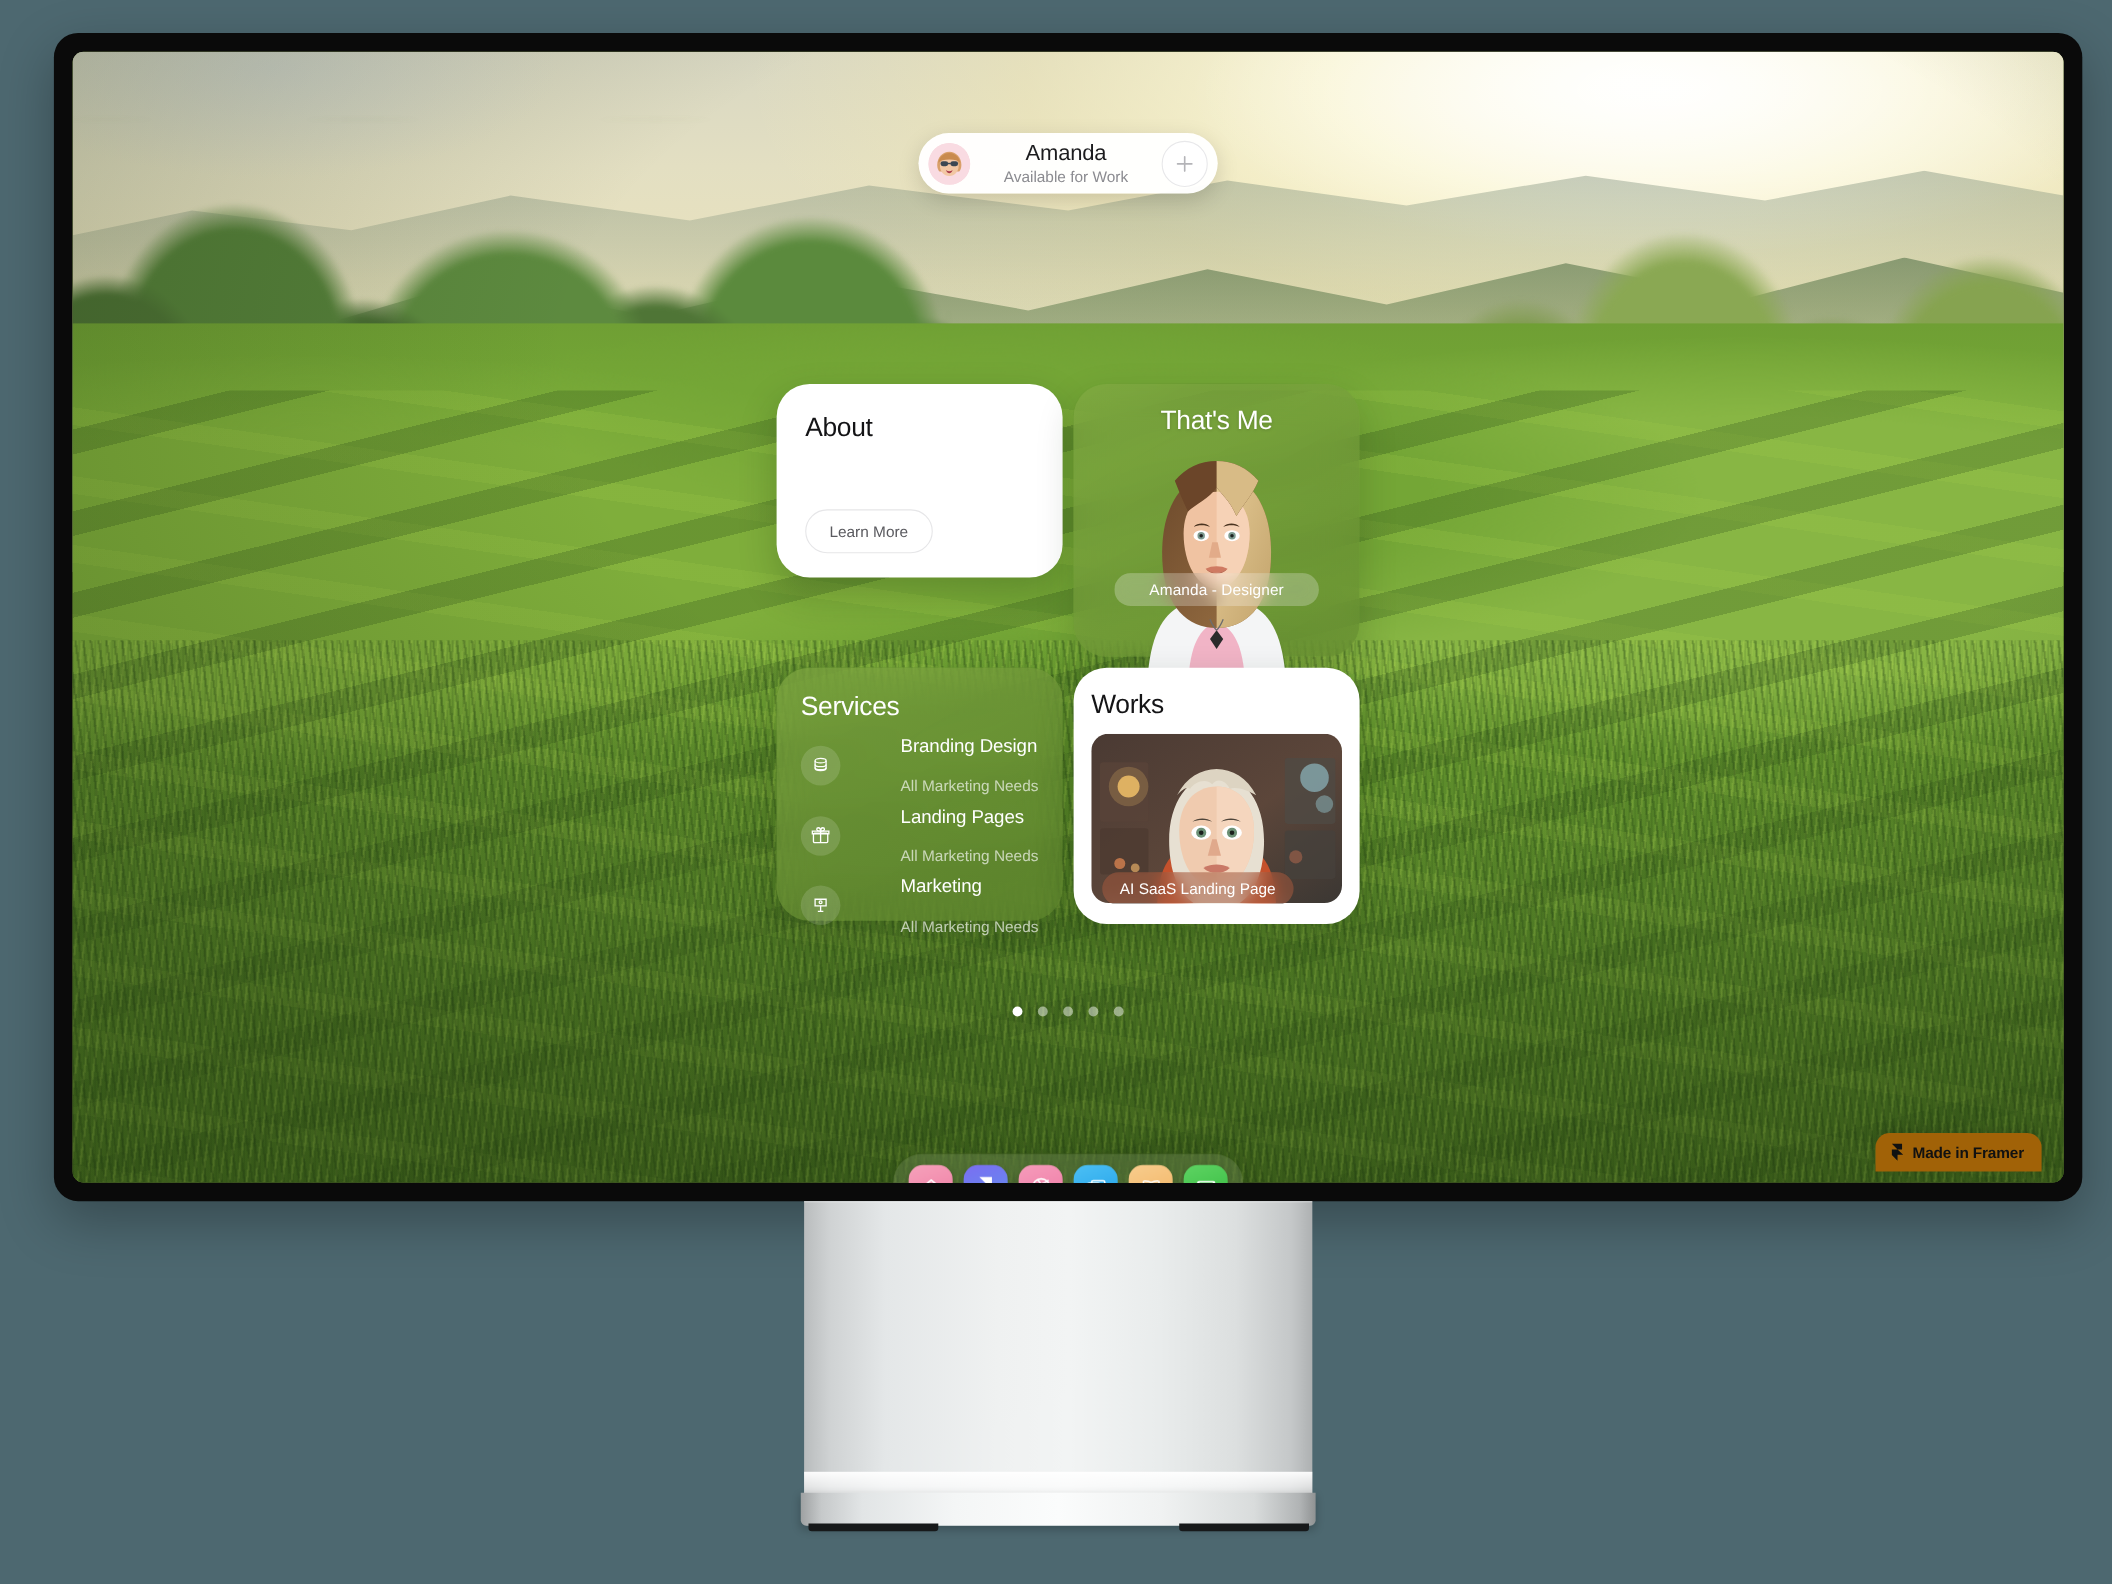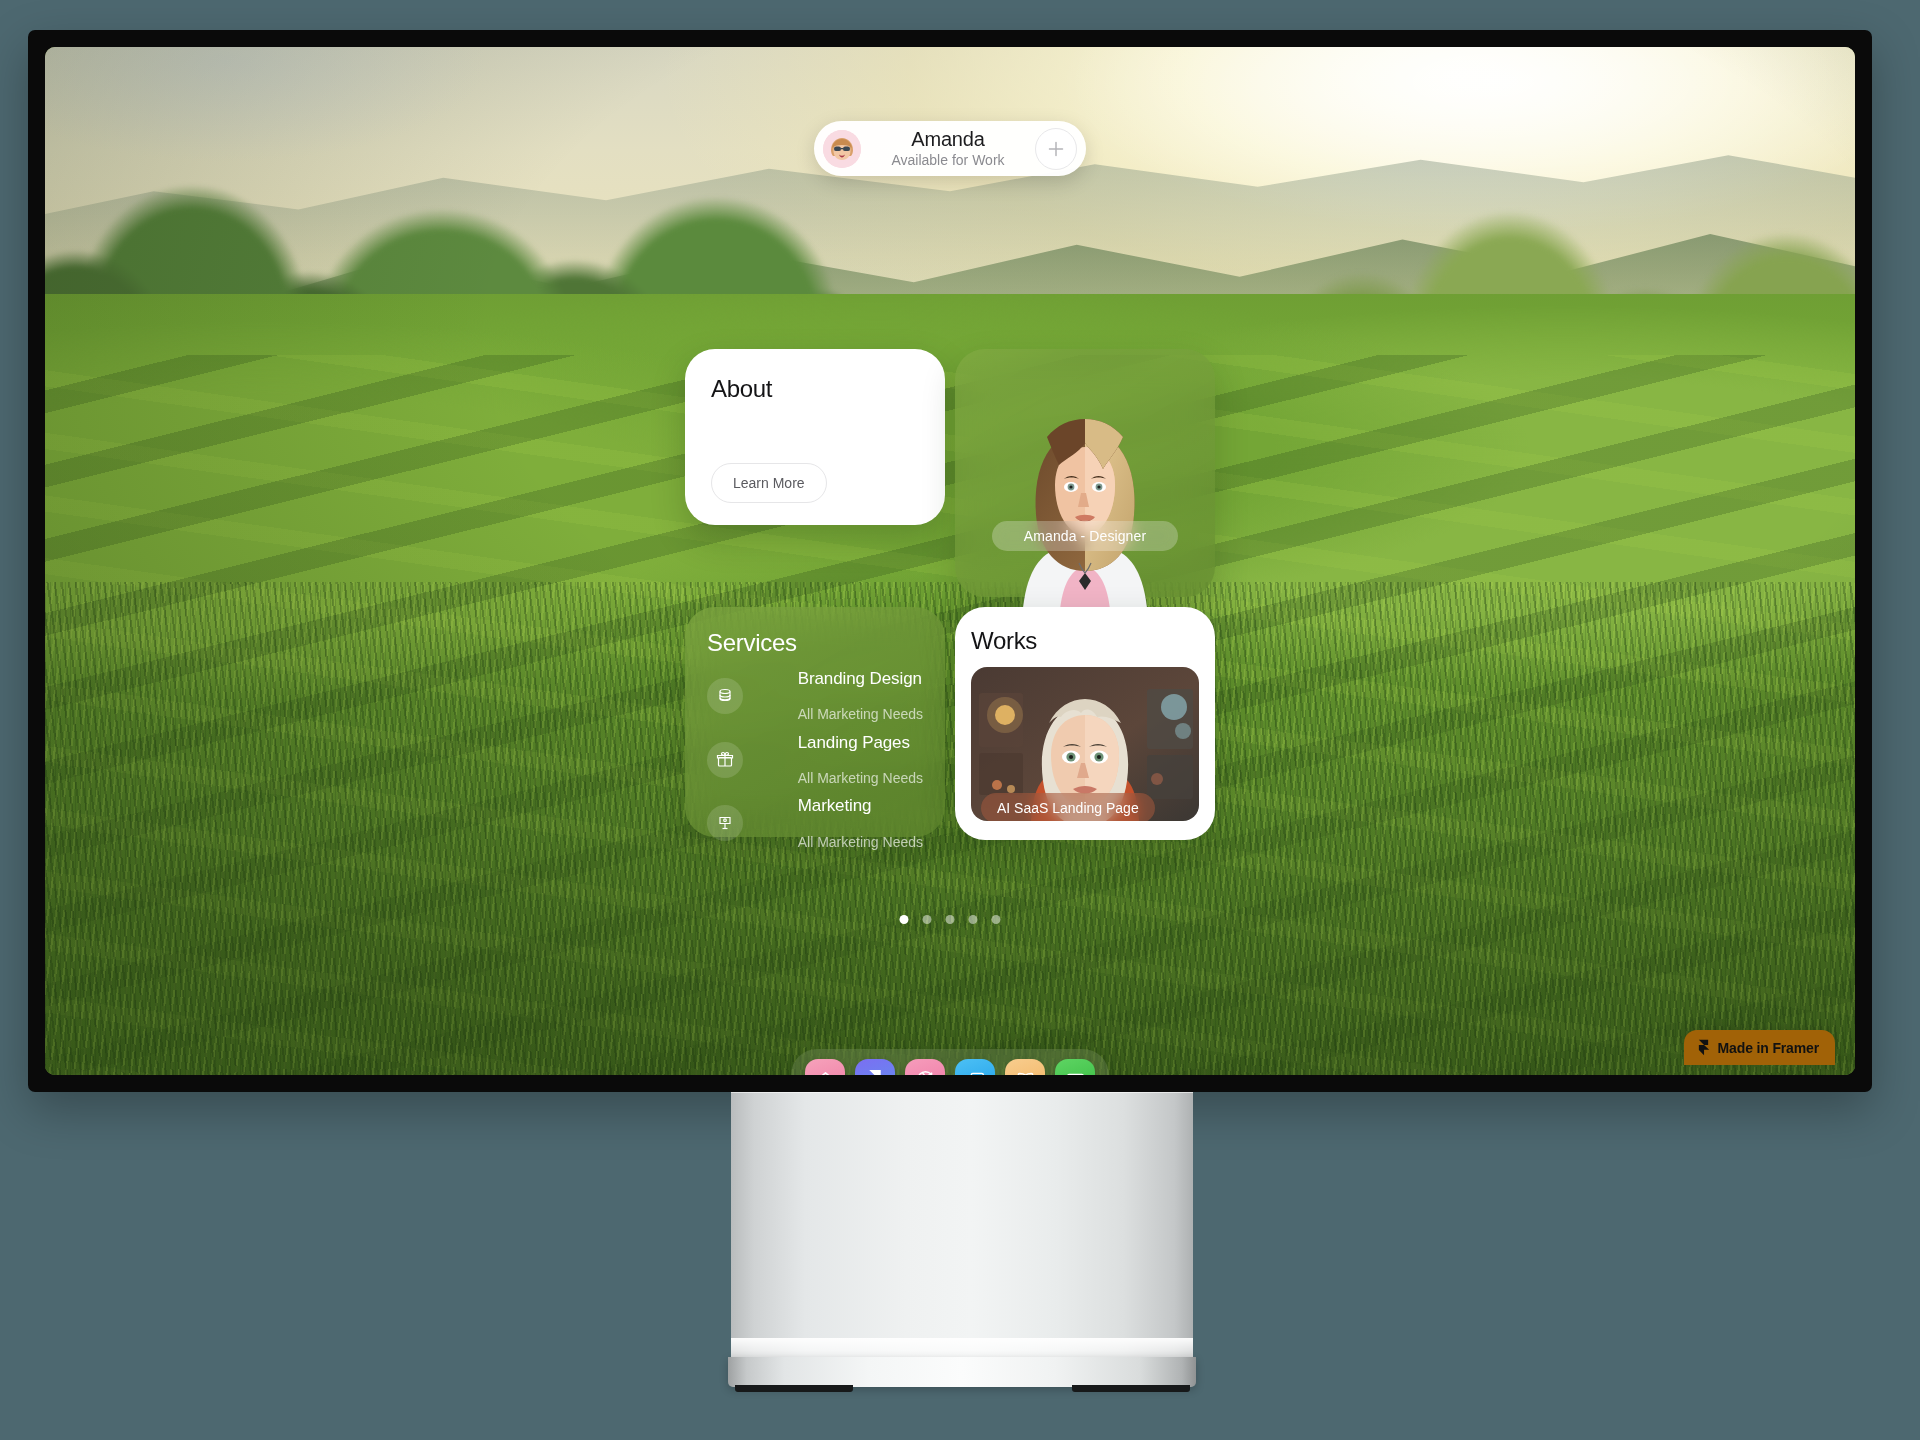--- a/index.html
+++ b/index.html
@@ -10,24 +10,24 @@
     font-family:"Liberation Sans", sans-serif;
     background:#4d6870;
   }
 
   
   .stage { position:relative; width:1920px; height:1440px; background:#4d6870; }
 
   
   .monitor {
     position:absolute;
-    left:28px; top:30px;
+    left:49px; top:30px;
     width:1844px; height:1062px;
     background:#0a0a0a;
-    border-radius:7px;
+    border-radius:22px;
     box-shadow:0 18px 48px rgba(0,0,0,.28);
   }
   .screen {
     position:absolute;
     left:17px; top:17px; right:17px; bottom:17px;
     border-radius:10px;
     overflow:hidden;
     background:#5d7a2f;
   }
 
@@ -327,20 +327,21 @@
       </div>
 
       <div class="grid">
 
         <div class="card card-white card-about">
           <div class="about-title">About</div>
           <div class="learn-btn">Learn More</div>
         </div>
 
         <div class="card card-glass card-me">
+          <div class="me-title">That's Me</div>
           <svg class="me-photo" viewBox="0 0 166 224" aria-hidden="true">
             <defs>
               <clipPath id="meClip">
                   <rect x="0" y="0" width="166" height="224" rx="6"></rect>
                 </clipPath>
               <linearGradient id="hairL" x1="0" y1="0" x2="1" y2="1">
                 <stop offset="0" stop-color="#6d4a2c"></stop>
                   <stop offset="1" stop-color="#9a7144"></stop>
               </linearGradient>
               <linearGradient id="hairR" x1="0" y1="0" x2="1" y2="1">

